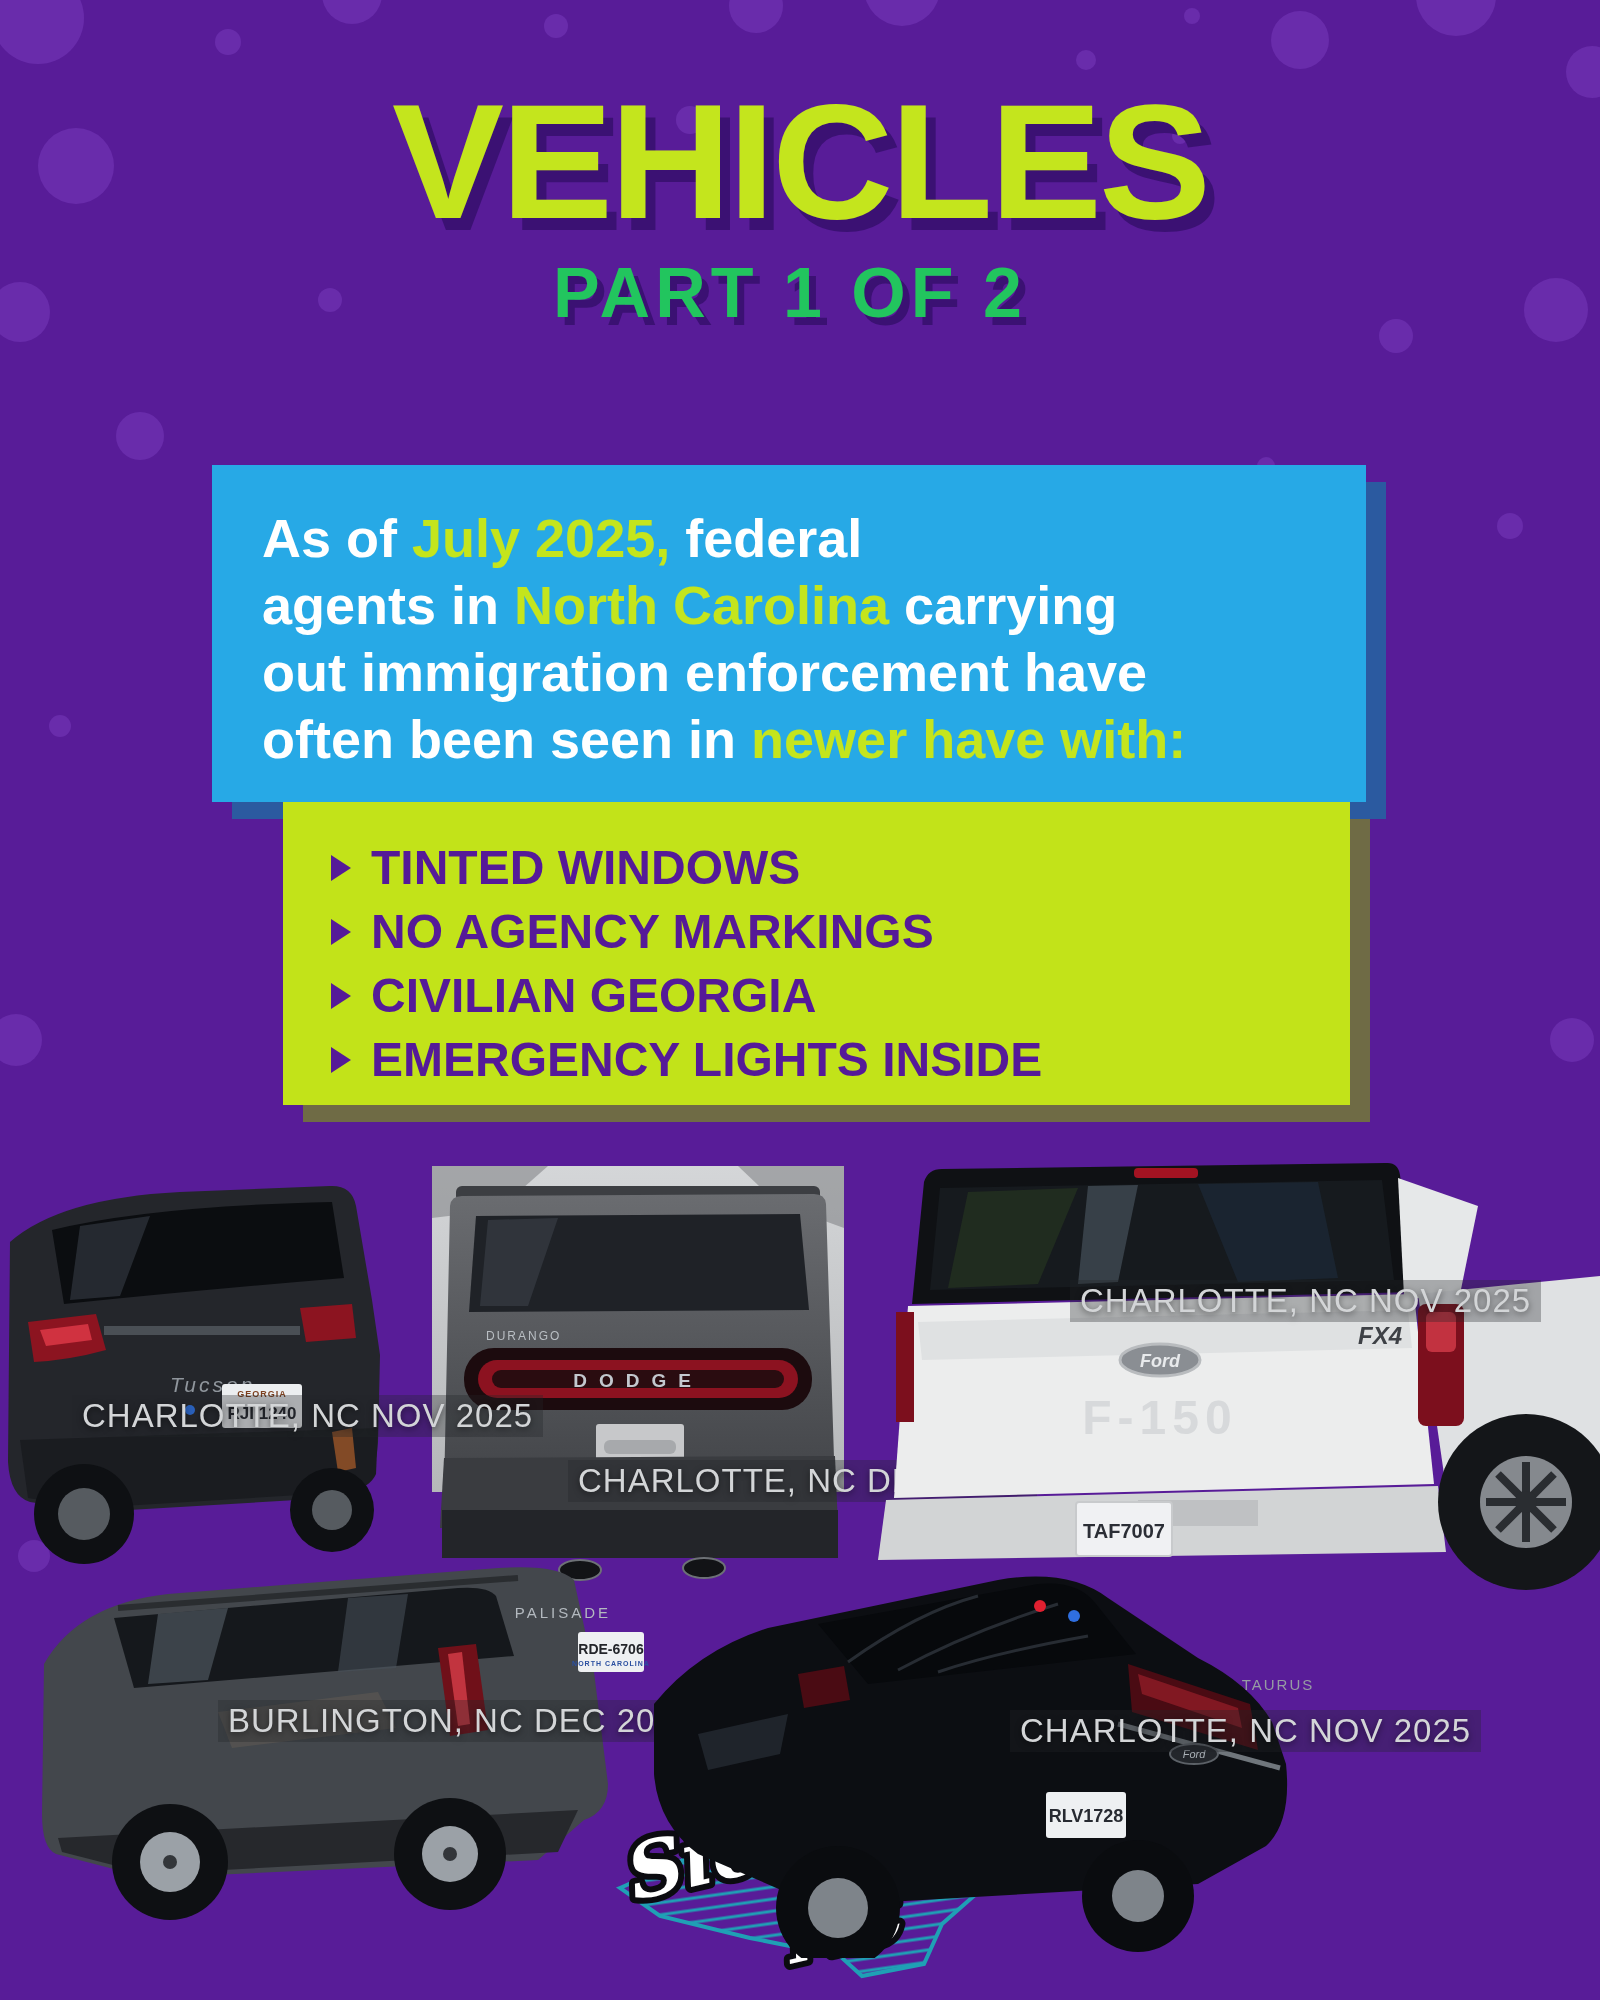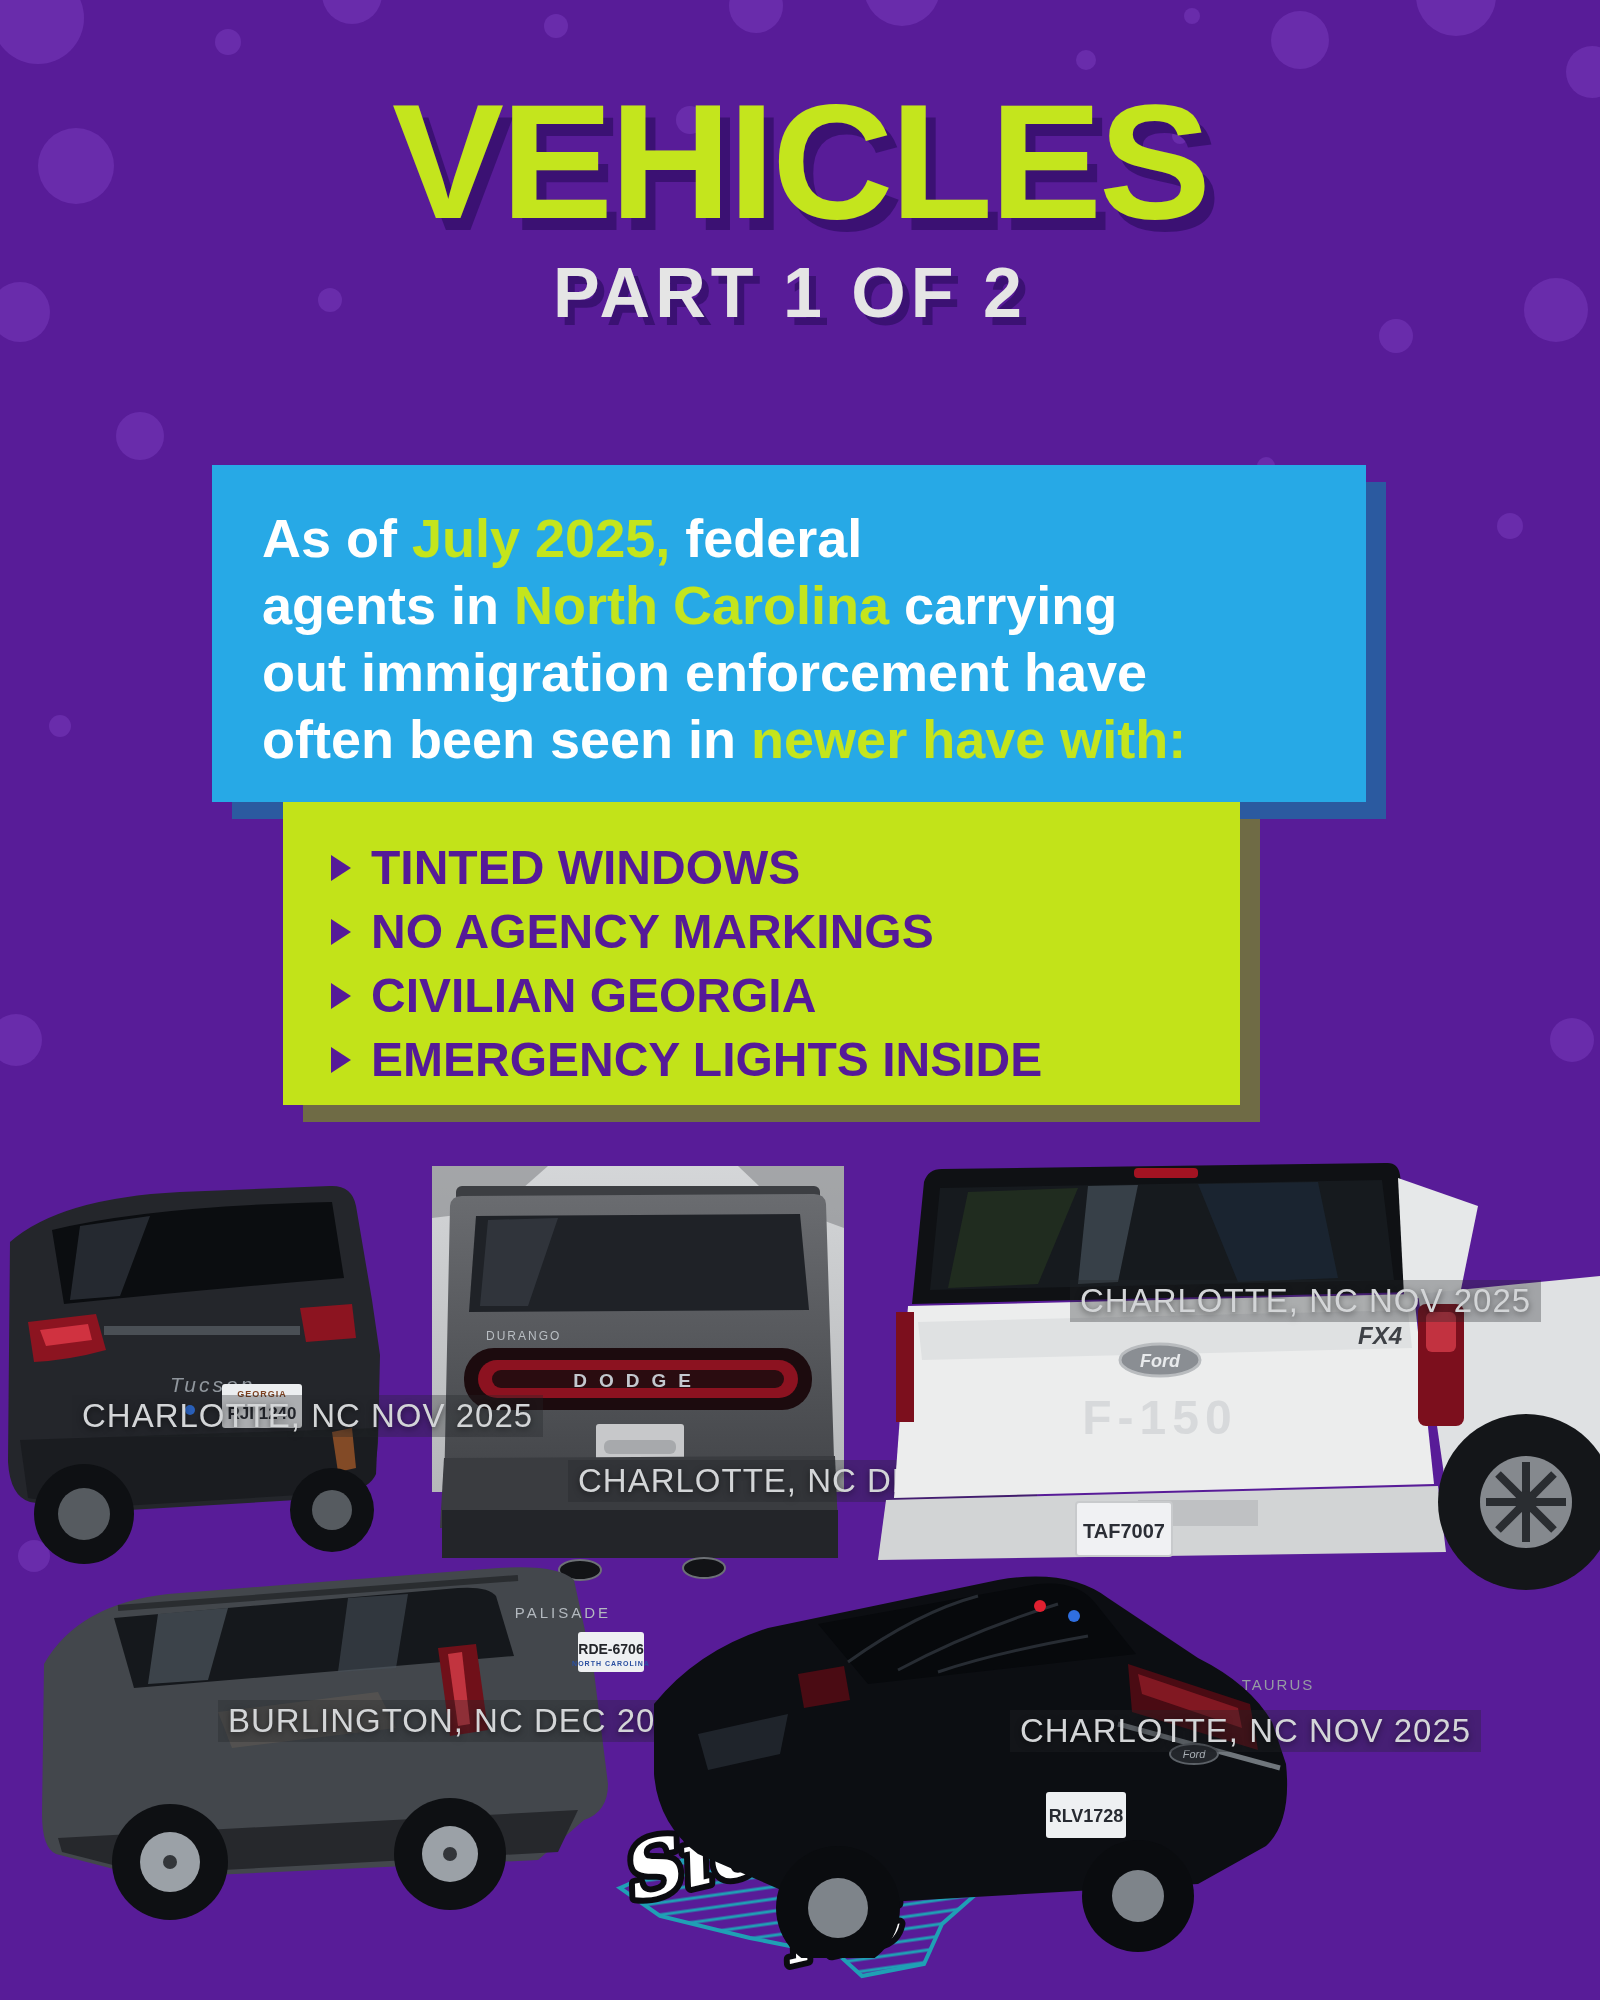--- a/index.html
+++ b/index.html
@@ -12,37 +12,37 @@
   .dots{position:absolute;inset:0;pointer-events:none;}
   
   .title{
     position:absolute;left:0;top:78px;width:1600px;text-align:center;
     font-size:168px;font-weight:bold;letter-spacing:-3px;color:#c4e51d;
     text-shadow:10px 12px 0 #3b1173;line-height:1;
     transform:scaleY(.97);
   }
   .subtitle{
     position:absolute;left:0;top:258px;width:1580px;text-align:center;
-    font-size:70px;font-weight:bold;letter-spacing:5px;color:#e5e5e5;
+    font-size:70px;font-weight:bold;letter-spacing:5px;color:#22c55e;
     text-shadow:7px 8px 0 #3b1173;line-height:1;
   }
   
   .intro-box{
     position:absolute;left:212px;top:465px;width:1154px;height:337px;
     background:#27a9e6;box-shadow:20px 17px 0 #2b5aa0;
     box-sizing:border-box;padding:40px 0 0 50px;
   }
   .intro-line{
     font-size:54px;font-weight:bold;color:#ffffff;line-height:67px;
     white-space:nowrap;letter-spacing:0;
   }
   .intro-line .hl{color:#c4e51d;}
   
   .features-box{
-    position:absolute;left:283px;top:802px;width:957px;height:303px;
+    position:absolute;left:283px;top:802px;width:1067px;height:303px;
     background:#c2e319;box-shadow:20px 17px 0 #6f6b45;
     box-sizing:border-box;padding:34px 0 0 48px;
   }
   .feat-row{display:flex;align-items:center;height:64px;}
   .tri{
     width:0;height:0;border-left:20px solid #551a98;
     border-top:13px solid transparent;border-bottom:13px solid transparent;
     margin-right:20px;flex:0 0 auto;
   }
   .feat-label{

